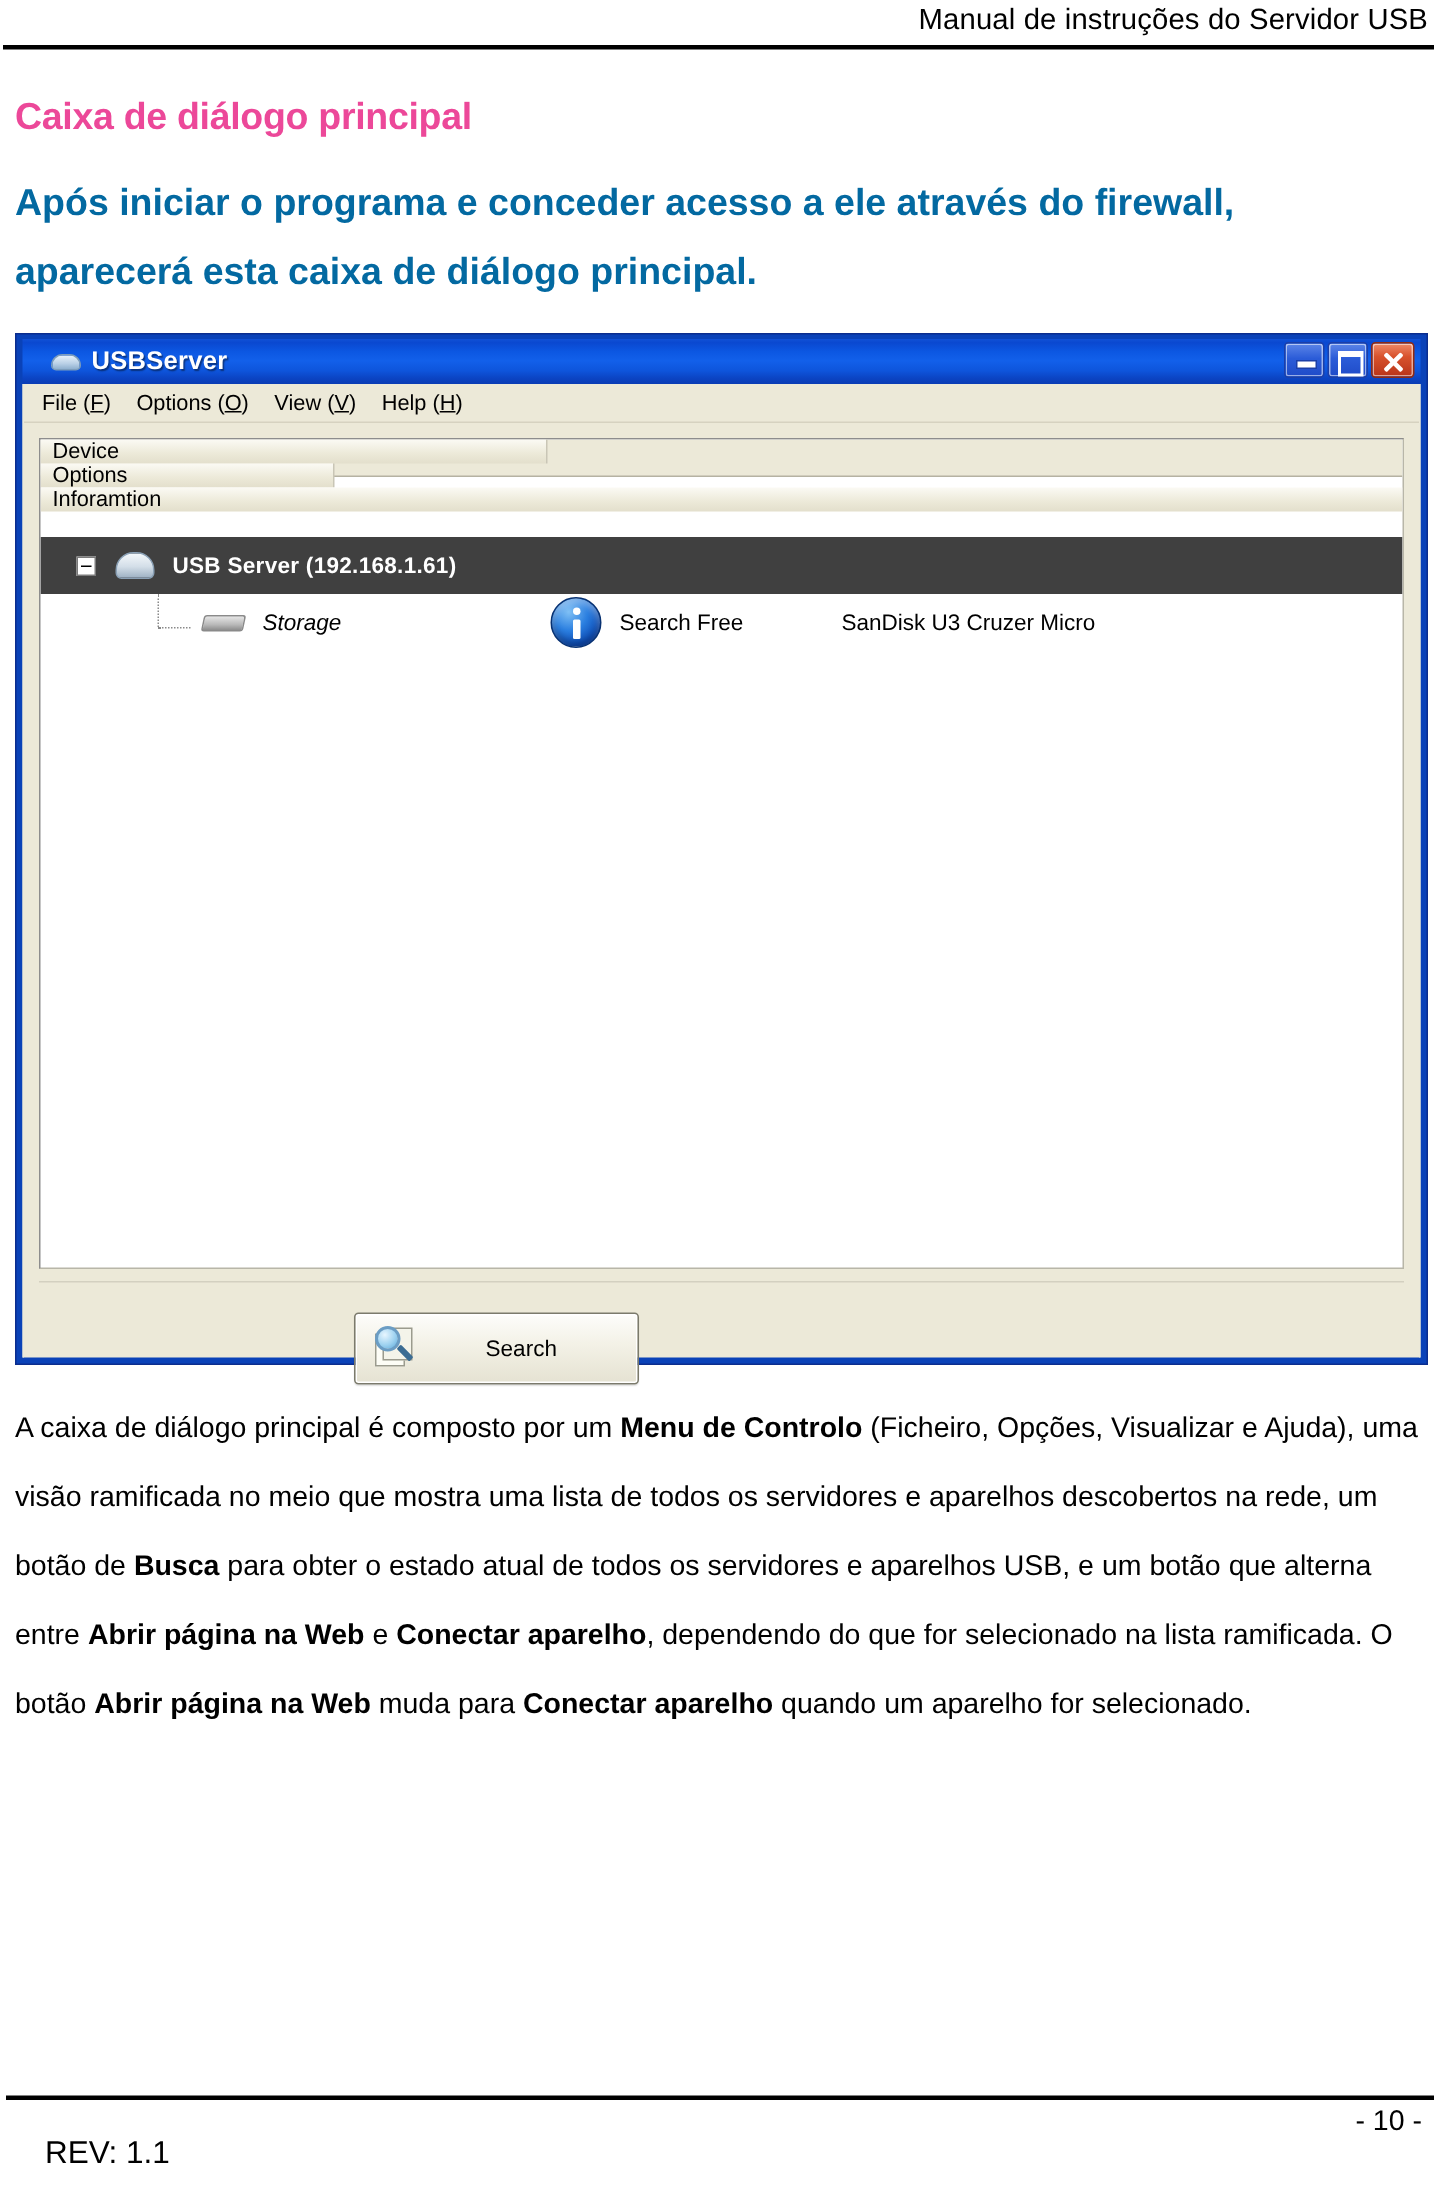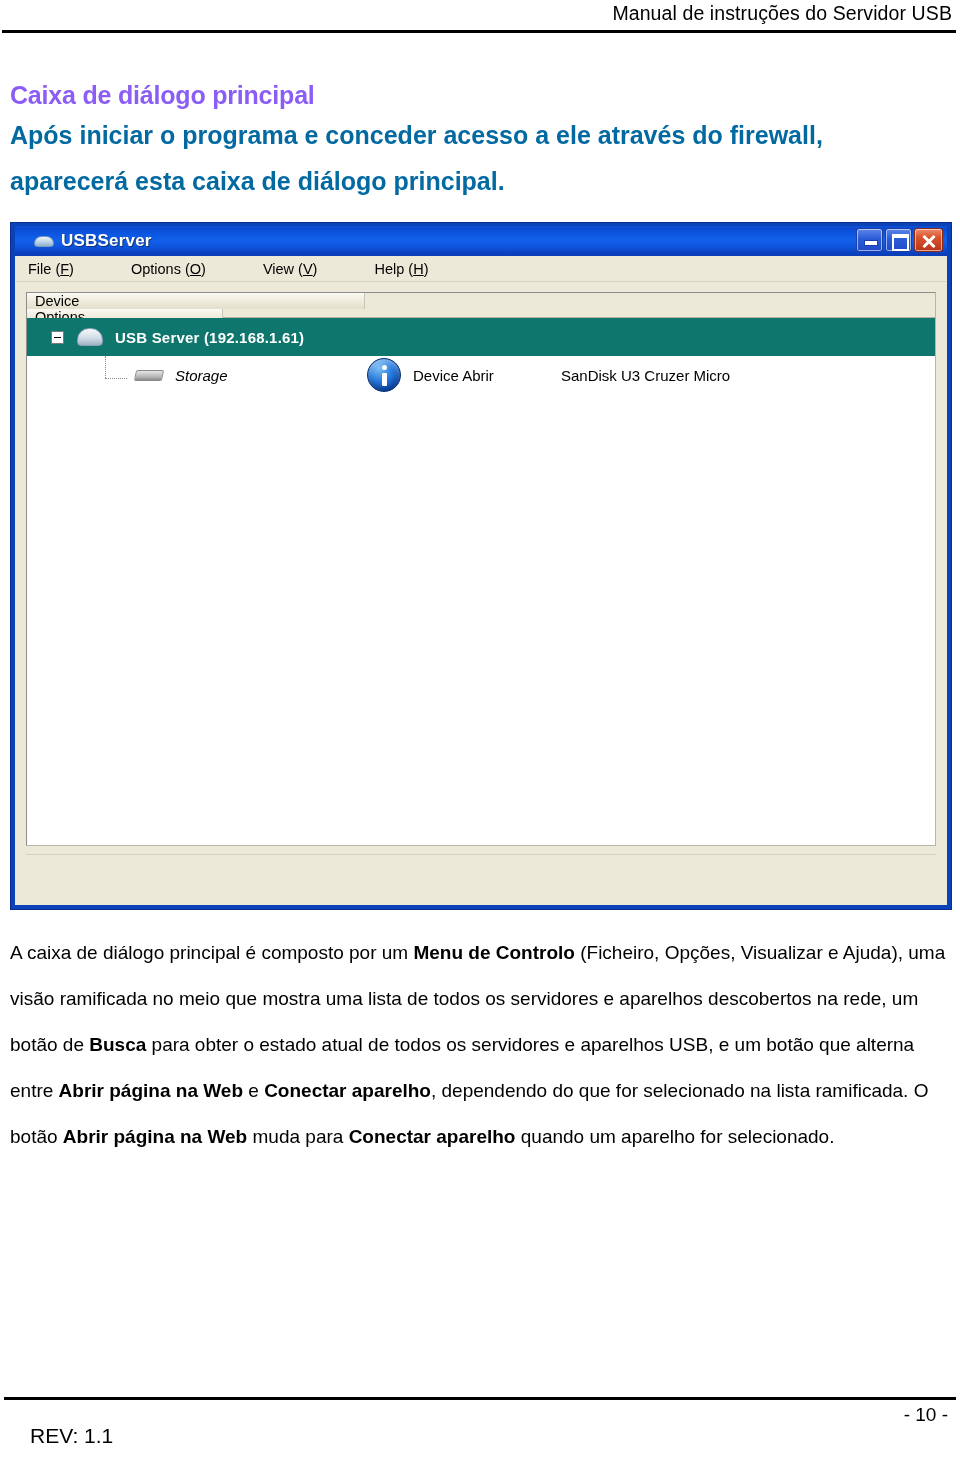--- a/index.html
+++ b/index.html
@@ -29,24 +29,24 @@
     position: absolute;
     left: 2px; right: 4px; top: 30px;
     height: 4px;
     background: #000;
     border-bottom: 1px solid #fff;
   }
 
   
   .h1 {
     position: absolute;
-    left: 10px; top: 81px;
+    left: 10px; top: 64px;
     font-size: 25px;
     font-weight: bold;
-    color: #8b5cf6;
+    color: #ec4899;
     letter-spacing: -0.2px;
   }
   .intro {
     position: absolute;
     left: 10px; top: 112px; width: 924px;
     font-size: 25px;
     line-height: 46px;
     color: #0369a1;
     font-weight: bold;
   }
@@ -136,21 +136,20 @@
     height: calc(100% - 30px);
     position: relative;
     padding: 0;
   }
   .menubar {
     height: 26px;
     background: #ece9d8;
     display: flex; align-items: center;
     padding-left: 6px;
     border-bottom: 1px solid #d6d2c0;
-    gap: 40px;
   }
   .menu-item {
     font-size: 14.5px;
     color: #000;
     padding: 2px 11px 2px 6px;
     white-space: nowrap;
   }
   .menu-item u { text-decoration: underline; }
 
   .tree-panel {
@@ -185,22 +184,23 @@
   .col.c3 { flex: 1 1 auto; border-right: none; }
 
   .tree-rows { position: relative; }
   .row {
     display: flex; align-items: center;
     height: 38px;
     font-size: 15px;
     position: relative;
   }
   .row.selected {
-    background: #0f766e;
+    background: #404040;
     color: #ffffff;
+    margin-top: 40px;
   }
   .row.selected .cell-device { font-weight: bold; letter-spacing:.2px; }
 
   .expander {
     position: absolute;
     left: 24px; top: 13px;
     width: 13px; height: 13px;
     border: 1px solid #7a7a7a;
     background: #fff;
   }
@@ -444,29 +444,38 @@
 
           <div class="row child">
             <div class="cell-device">
               <span class="icon-storage">
                 <span class="slab"></span>
               </span>
               <span>Storage</span>
             </div>
             <div class="cell-status">
               <span class="icon-info"></span>
-              <span>Device Abrir</span>
+              <span>Search Free</span>
             </div>
             <div class="cell-info">SanDisk U3 Cruzer Micro</div>
           </div>
 
         </div>
       </div>
 
       <div class="button-strip">
+        <div class="btn search">
+          <span class="icon-search">
+            <span class="paper"></span>
+              <span class="paper2"></span>
+            <span class="lens"></span>
+              <span class="handle"></span>
+          </span>
+          <span class="lbl">Search</span>
+        </div>
       </div>
 
     </div>
   </div>
 
   <div class="body-text">
     <span>A caixa de diálogo principal é composto por um </span><b>Menu de Controlo</b><span> (Ficheiro, Opções, Visualizar e Ajuda), uma visão ramificada no meio que mostra uma lista de todos os servidores e aparelhos descobertos na rede, um botão de </span><b>Busca</b><span> para obter o estado atual de todos os servidores e aparelhos USB, e um botão que alterna entre </span><b>Abrir página na Web</b><span> e </span><b>Conectar aparelho</b><span>, dependendo do que for selecionado na lista ramificada. O botão </span><b>Abrir página na Web</b><span> muda para </span><b>Conectar aparelho</b><span> quando um aparelho for selecionado.</span>
   </div>
 
   <div class="footer-rule"></div>

